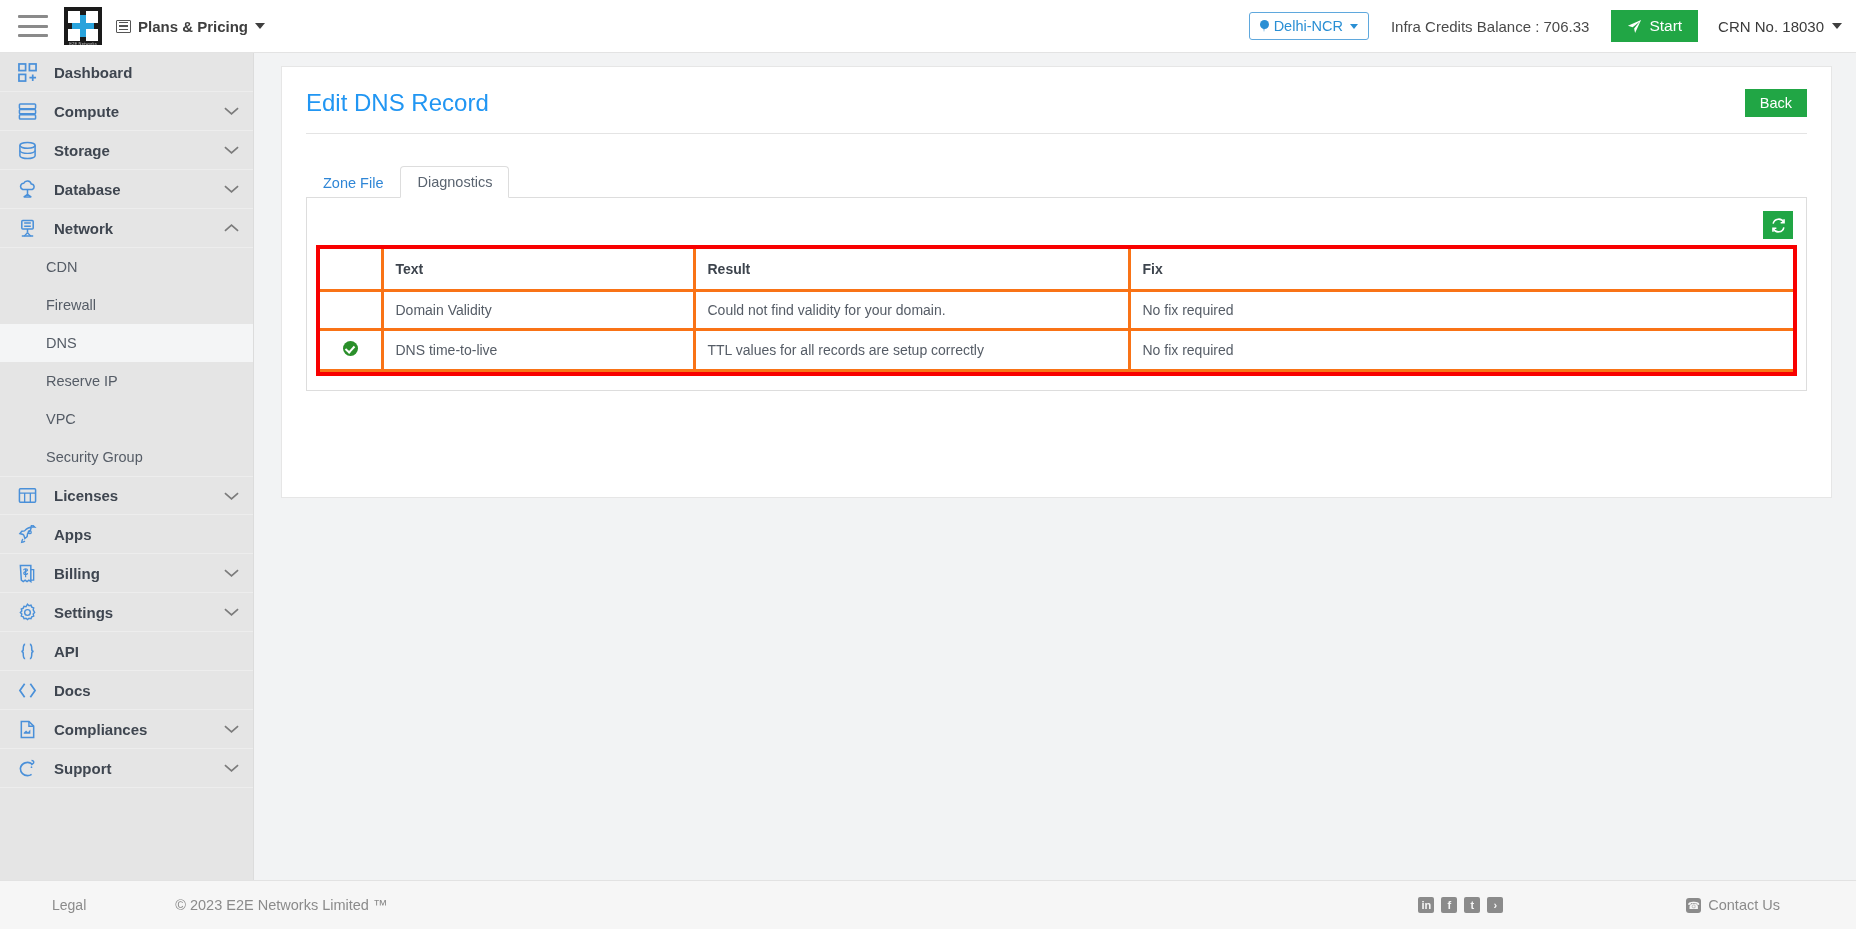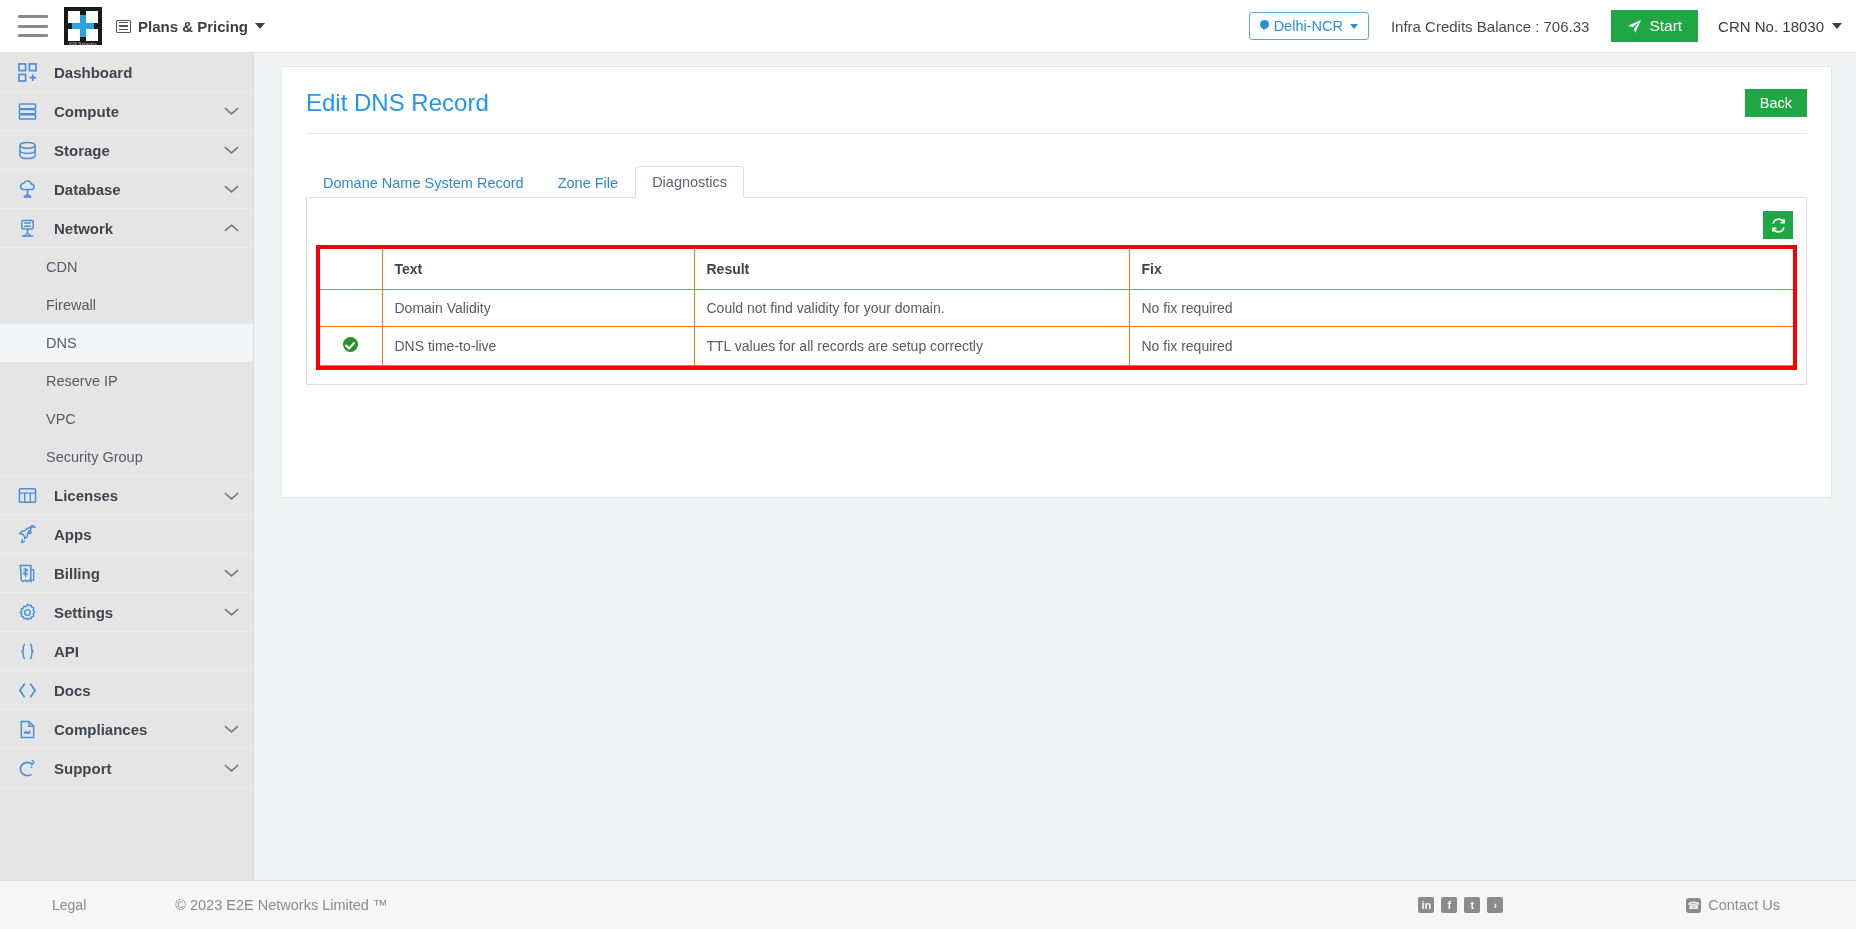--- a/index.html
+++ b/index.html
@@ -159,21 +159,21 @@
     display:flex; align-items:center; justify-content:center; cursor:pointer;
   }
 
   .tbl-wrap { position:relative; margin-top:10px; }
   .highlight-box {
     position:absolute; left:-4px; top:-4px; right:-4px; bottom:-4px;
     border:4px solid #f80000; pointer-events:none; z-index:5;
   }
   table.diag { width:100%; border-collapse:collapse; table-layout:fixed; }
   table.diag th, table.diag td {
-    border:1px solid #f97316; text-align:left; vertical-align:middle;
+    border:3px solid #f97316; text-align:left; vertical-align:middle;
     font-size:14px; color:#555c66; padding:10px 12px;
   }
   table.diag th { font-weight:bold; color:#3d444d; padding:12px 12px; border-top:none; }
   table.diag th:first-child, table.diag td:first-child { border-left:none; }
   table.diag th:last-child, table.diag td:last-child { border-right:none; }
   table.diag tr:first-child th { border-top:none; }
   .col-icon { width:62px; text-align:center !important; }
   .col-text { width:312px; }
   .col-result { width:435px; }
   .cell-wrapword { word-break:break-all; line-height:1.45; }
@@ -467,21 +467,20 @@
 <div class="main">
   <div class="content-card">
 
     <div class="page-head">
       <div class="page-title">Edit DNS Record</div>
       <button class="back-btn">Back</button>
     </div>
     <div class="head-rule"></div>
 
     <div class="tabs">
-      <div class="tab">Domane Name System Record</div>
       <div class="tab">Zone File</div>
       <div class="tab active">Diagnostics</div>
     </div>
 
     <div class="tab-panel">
       <div class="refresh-row">
         <button class="refresh-btn">
           <svg width="15" height="15" viewBox="0 0 16 16">
             <path d="M13.6 4.6A6 6 0 002.3 6.1" fill="none" stroke="#fff" stroke-width="1.7"></path>
             <path d="M13.9 1.4v3.6h-3.6" fill="none" stroke="#fff" stroke-width="1.7"></path>

